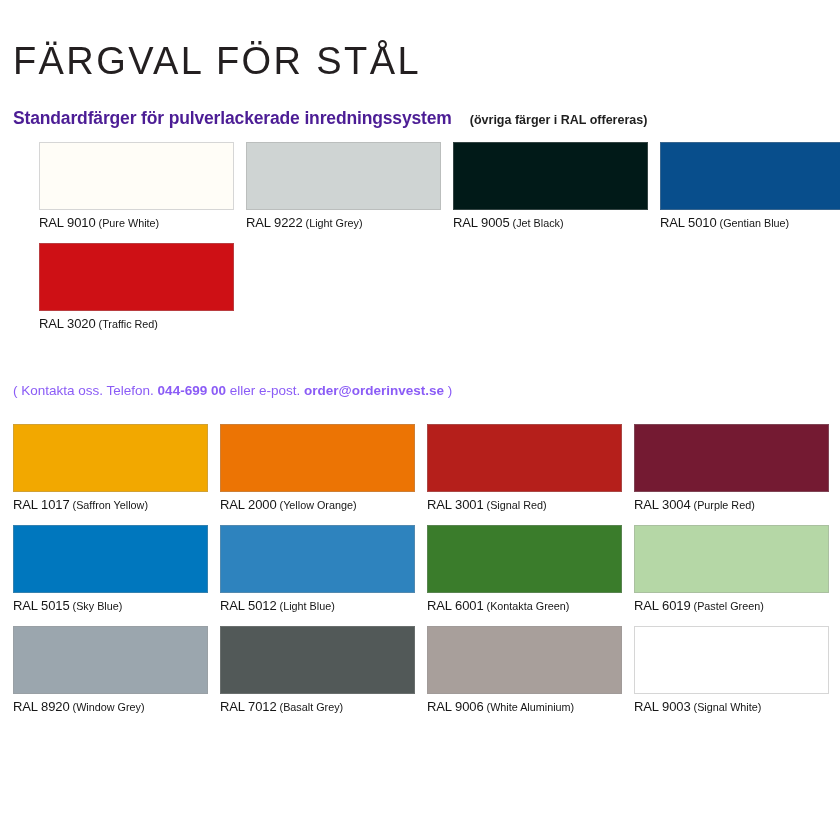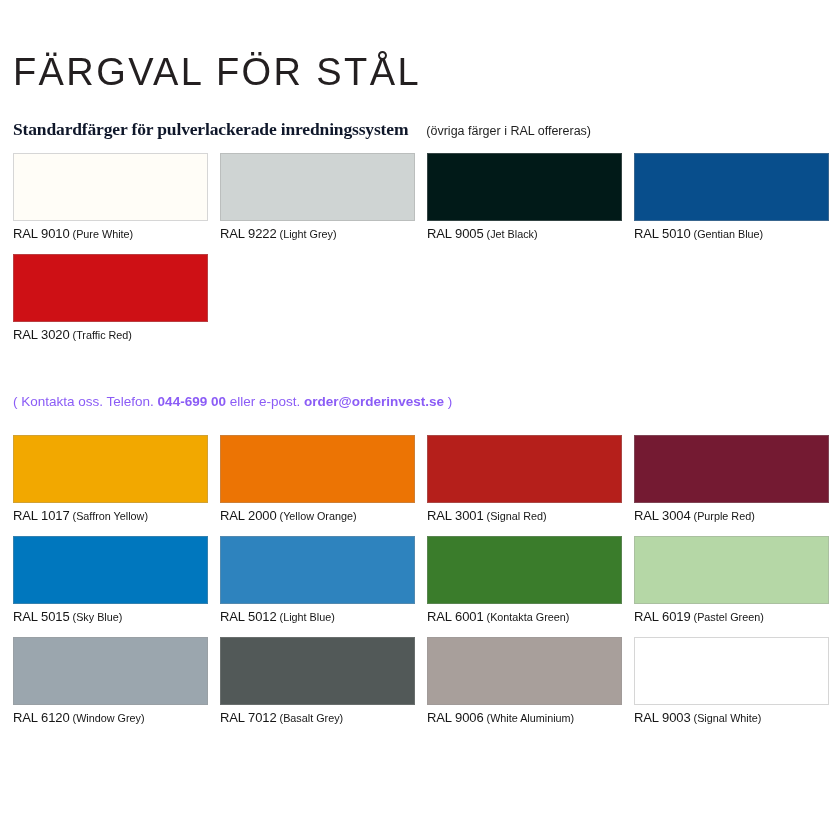--- a/index.html
+++ b/index.html
@@ -14,21 +14,21 @@
     color: #1a1a1a;
     overflow: hidden;
     position: relative;
   }
 
   .page {
     position: relative;
     width: 840px;
     height: 840px;
     box-sizing: border-box;
-    padding: 15px 13px;
+    padding: 4px 13px;
   }
 
   
   .doc-title {
     margin: 0;
     padding-top: 38px;
     font-size: 38px;
     font-weight: 300;
     letter-spacing: 2.4px;
     line-height: 1.05;
@@ -39,27 +39,26 @@
   
   .section-head {
     display: flex;
     align-items: baseline;
     gap: 18px;
   }
   .section-title {
     font-size: 17.5px;
     font-weight: bold;
     letter-spacing: -0.15px;
-    color: #0f172a;
-    white-space: nowrap;
-    font-family: Liberation Serif, serif;
+    color: #4c1d95;
+    white-space: nowrap;
   }
   .section-note {
     font-size: 12.5px;
-    font-weight: normal;
+    font-weight: bold;
     color: #1f1f1f;
     white-space: nowrap;
   }
 
   .contact-line {
     font-size: 13.5px;
     color: #8b5cf6;
     margin-top: 4px;
     white-space: nowrap;
   }
@@ -94,21 +93,21 @@
   }
   .swatch-label .ral-code {
     font-size: 13px;
     letter-spacing: -0.1px;
   }
   .swatch-label .ral-name {
     font-size: 10.8px;
   }
 
   .section-one { margin-top: 26px; }
-  .grid-one { margin-top: 13px; }
+  .grid-one { margin-top: 13px; margin-left: 26px; }
   .section-two { margin-top: 40px; }
   .grid-two { margin-top: 26px; }
 </style>
 </head>
 <body>
 
 <div class="page">
 
   <h1 class="doc-title">FÄRGVAL FÖR STÅL</h1>
 
@@ -178,21 +177,21 @@
       <div class="swatch-cell">
         <div class="swatch-chip" style="background: rgb(58, 124, 43);"></div>
         <div class="swatch-label"><span class="ral-code">RAL 6001</span><span class="ral-name"> (Kontakta Green)</span></div>
       </div>
       <div class="swatch-cell">
         <div class="swatch-chip" style="background: rgb(181, 215, 166);"></div>
         <div class="swatch-label"><span class="ral-code">RAL 6019</span><span class="ral-name"> (Pastel Green)</span></div>
       </div>
       <div class="swatch-cell">
         <div class="swatch-chip" style="background: rgb(155, 166, 174);"></div>
-        <div class="swatch-label"><span class="ral-code">RAL 6120</span><span class="ral-name"> (Window Grey)</span></div>
+        <div class="swatch-label"><span class="ral-code">RAL 8920</span><span class="ral-name"> (Window Grey)</span></div>
       </div>
       <div class="swatch-cell">
         <div class="swatch-chip" style="background: rgb(82, 89, 88);"></div>
         <div class="swatch-label"><span class="ral-code">RAL 7012</span><span class="ral-name"> (Basalt Grey)</span></div>
       </div>
       <div class="swatch-cell">
         <div class="swatch-chip" style="background: rgb(168, 159, 155);"></div>
         <div class="swatch-label"><span class="ral-code">RAL 9006</span><span class="ral-name"> (White Aluminium)</span></div>
       </div>
       <div class="swatch-cell">

